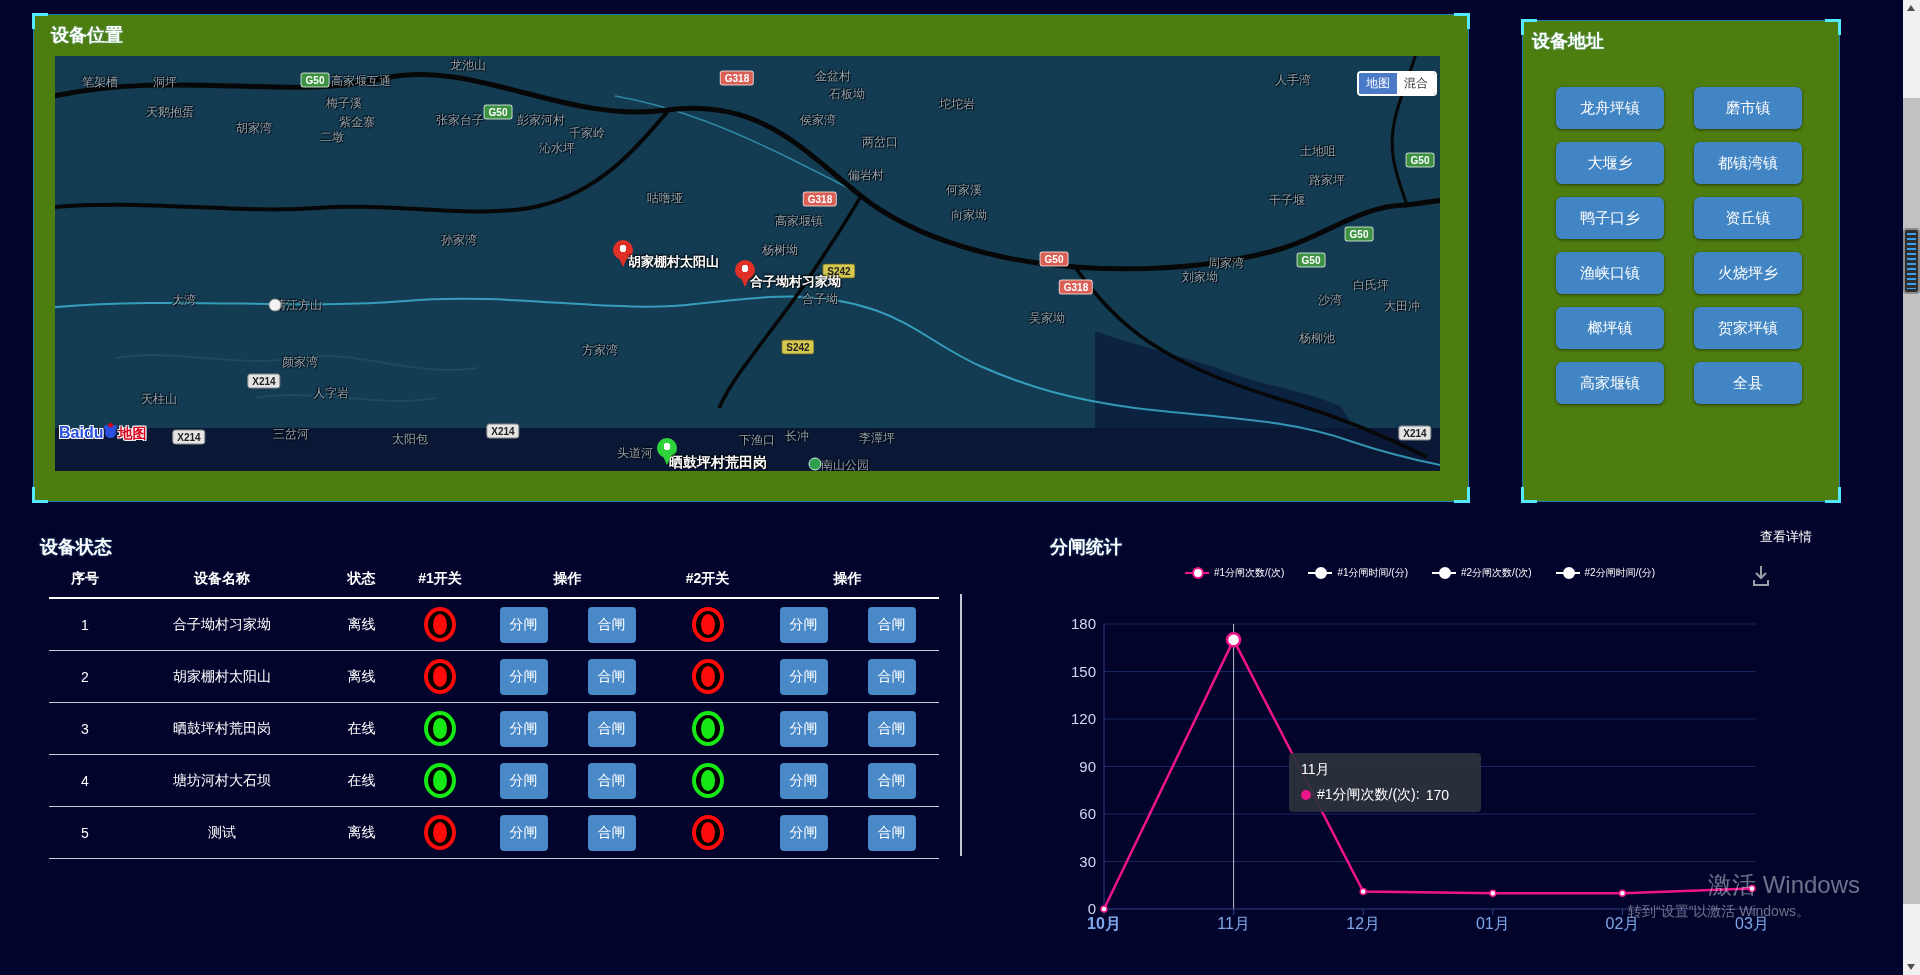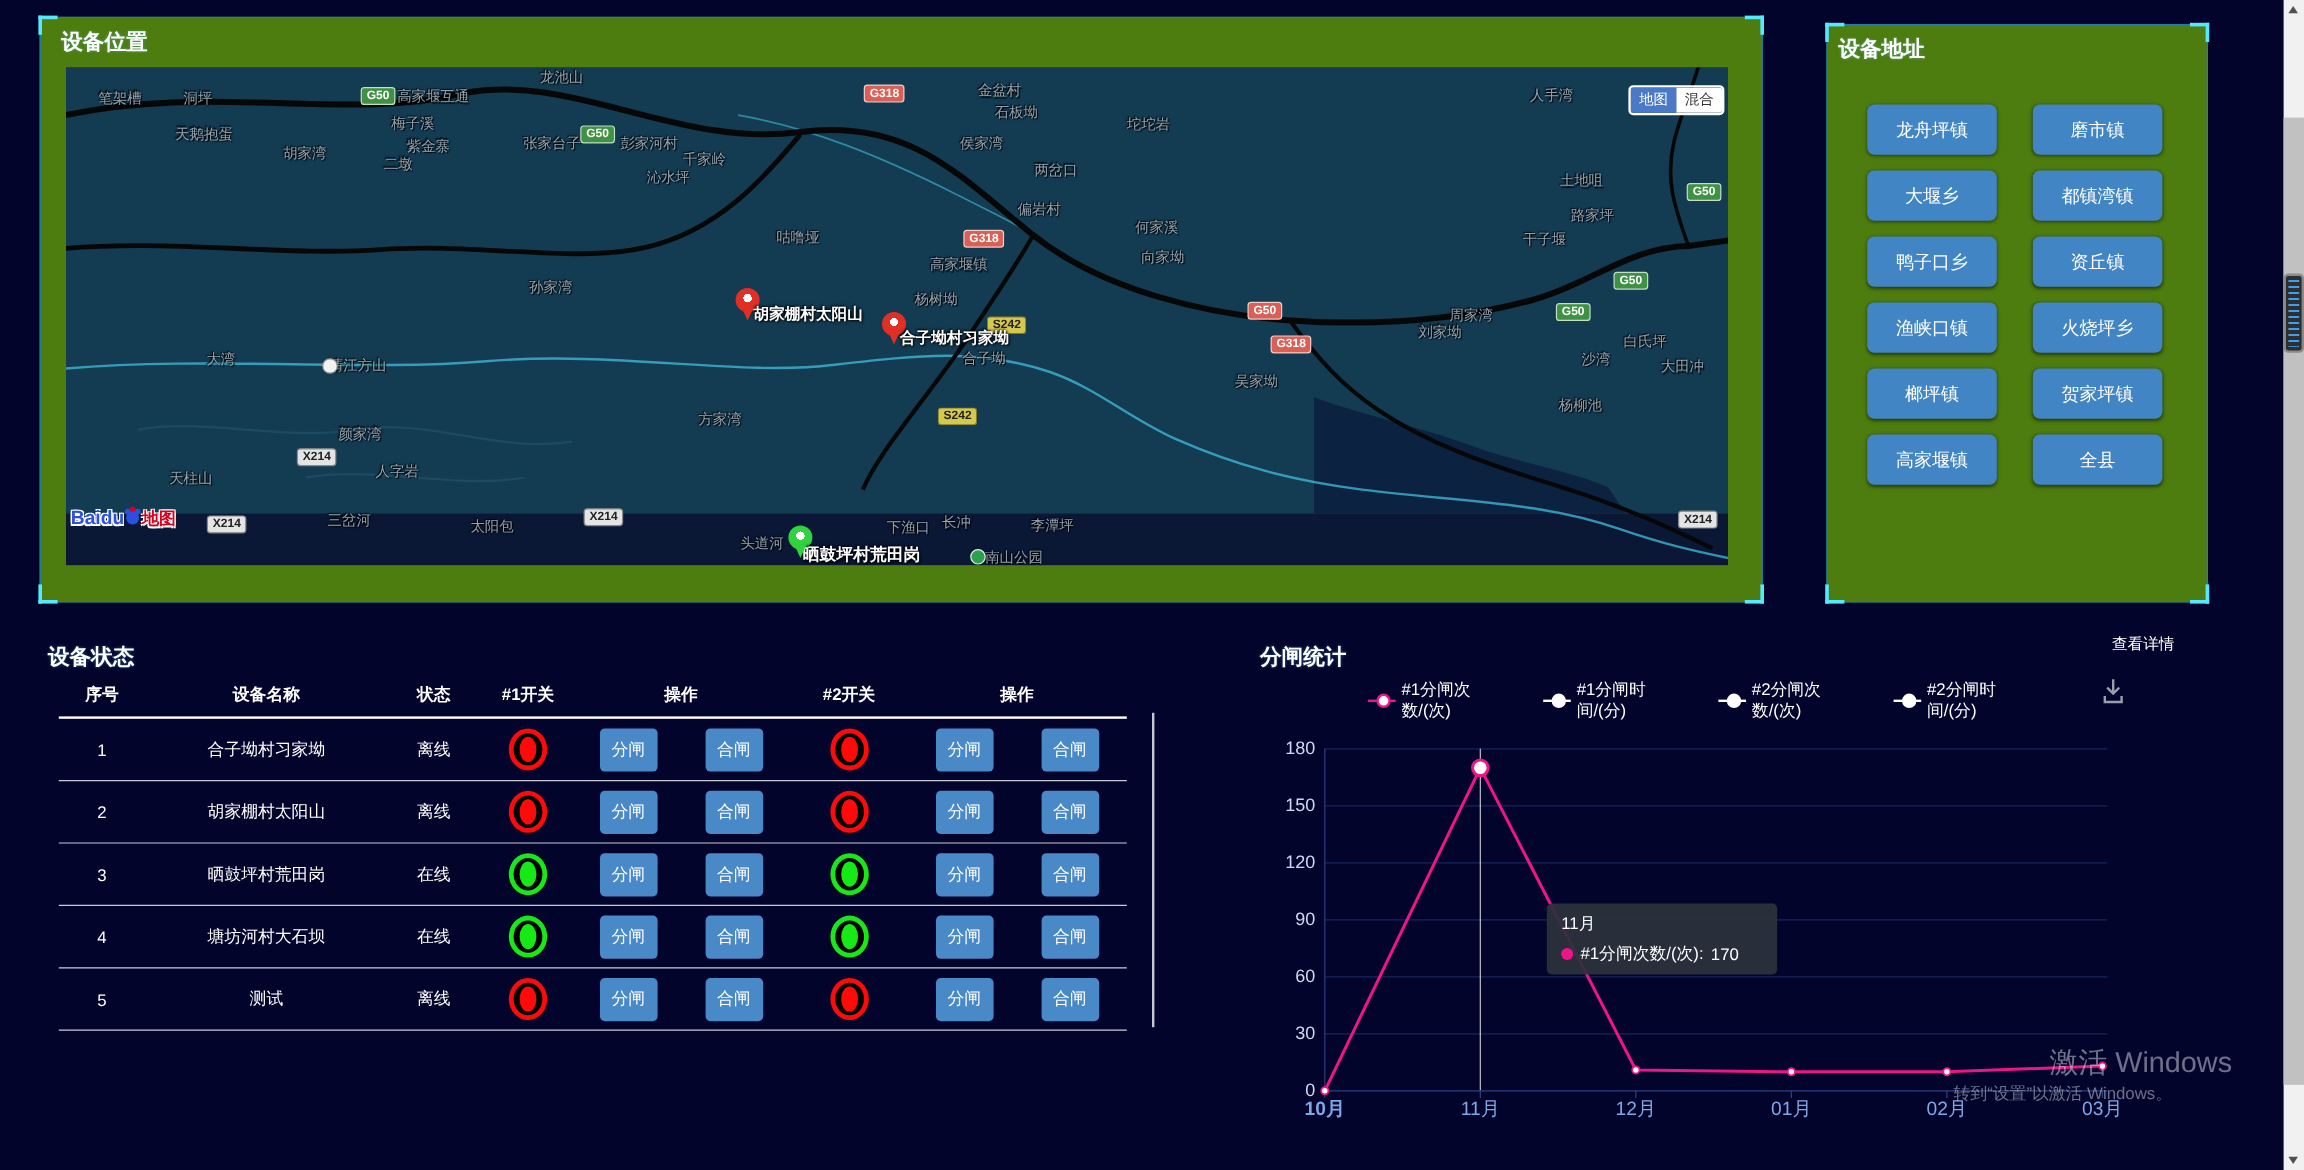--- a/index.html
+++ b/index.html
@@ -69,21 +69,21 @@
   .ind{width:24px;height:27px;border-radius:50%;border:4px solid #f00;position:relative;background:#000;}
   .ind::after{content:'';position:absolute;left:5px;right:5px;top:3px;bottom:3px;border-radius:50%;}
   .ind.red{border-color:#ff0a0a;} .ind.red::after{background:#ff0a0a;}
   .ind.green{border-color:#17e917;} .ind.green::after{background:#17e917;}
   .ops{display:flex;gap:40px;}
   .op-btn{width:48px;height:36px;background:#4989c8;border:none;border-radius:4px;color:#fff;
           font-size:14px;font-family:inherit;cursor:pointer;}
   #table-scroll-line{position:absolute;left:960px;top:594px;width:2px;height:262px;background:rgba(230,235,242,.85);}
   
   #legend{position:absolute;left:1140px;top:566px;width:560px;display:flex;justify-content:center;
-          gap:24px;font-size:14px;color:#fff;align-items:center;}
+          gap:24px;font-size:10px;color:#fff;align-items:center;}
   .leg-item{display:flex;align-items:center;gap:5px;cursor:pointer;}
   .leg-marker{position:relative;width:24px;height:10px;}
   .leg-marker .line{position:absolute;left:0;right:0;top:4px;height:2px;}
   .leg-marker .dot{position:absolute;left:7px;top:0;width:8px;height:8px;border-radius:50%;background:#fff;}
   .leg-item.pink .line{background:#f0148a;} .leg-item.pink .dot{border:2px solid #f0148a;margin-top:-1px;}
   .leg-item.white .line{background:#fff;} .leg-item.white .dot{border:2px solid #fff;margin-top:-1px;}
   #detail-link{position:absolute;left:1760px;top:528px;font-size:13px;color:#fff;cursor:pointer;}
   #download-icon{position:absolute;left:1752px;top:565px;cursor:pointer;}
   #chart-svg{position:absolute;left:1090px;top:612px;}
   .grid-line{stroke:#17265c;stroke-width:1;}

